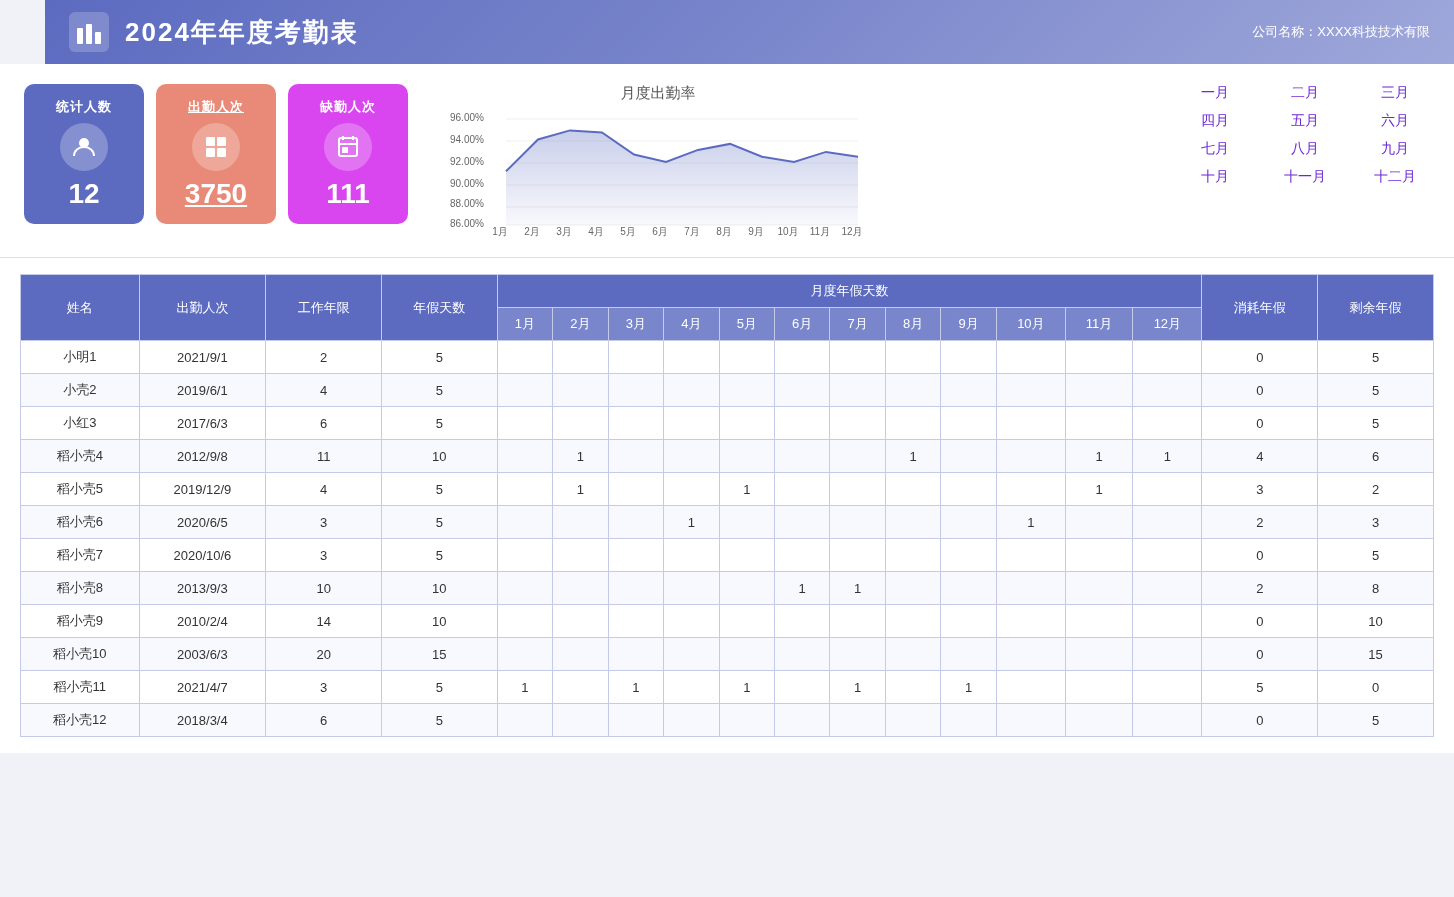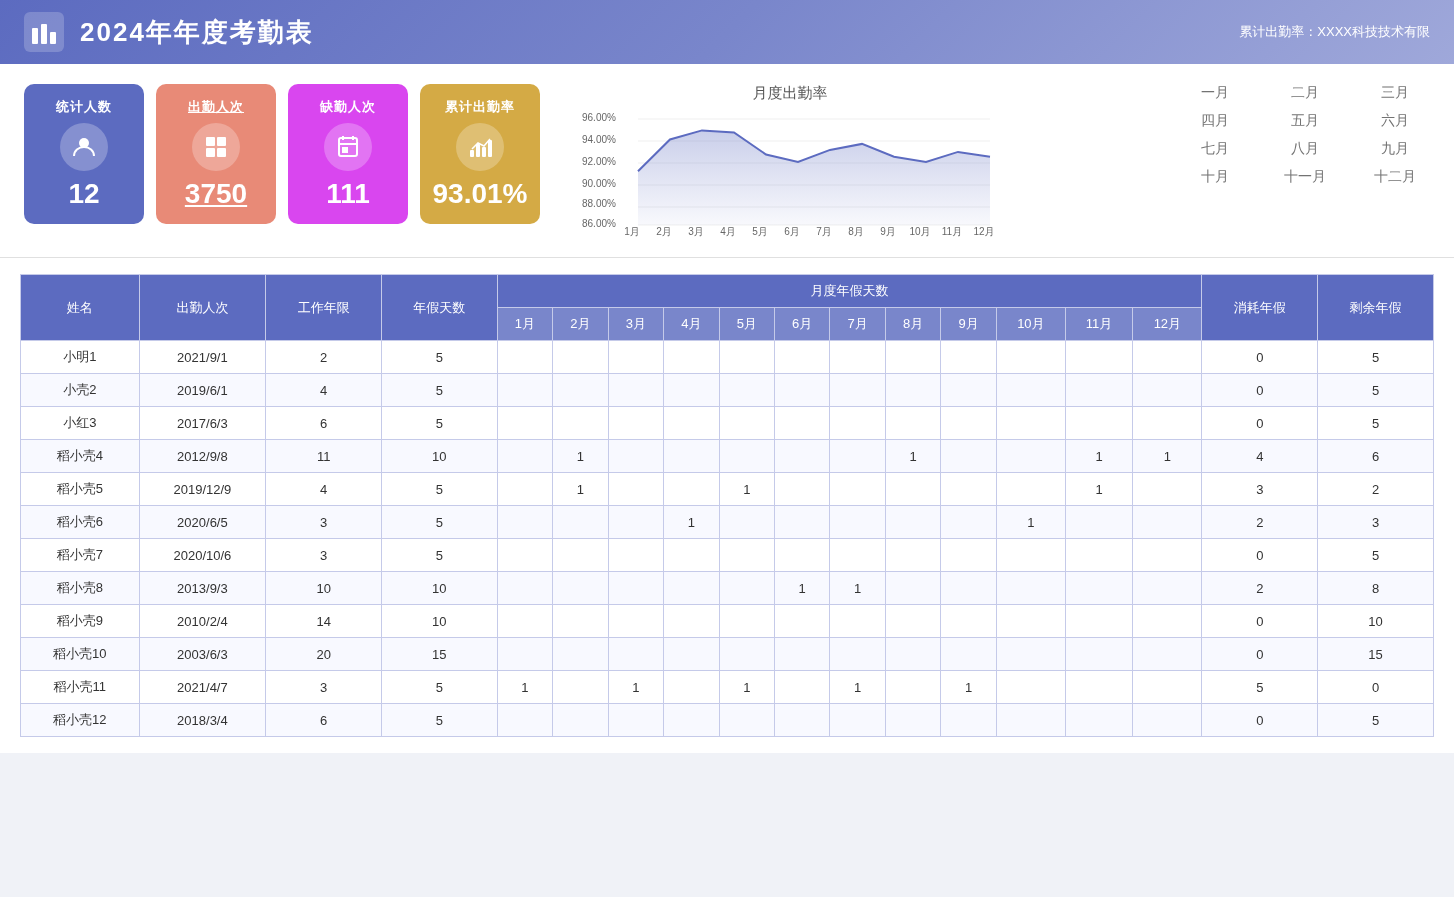--- a/index.html
+++ b/index.html
@@ -12,20 +12,21 @@
     }
 
     
     .header {
       background: linear-gradient(135deg, #5c6bc0 0%, #7986cb 50%, #9fa8da 100%);
       height: 64px;
       display: flex;
       align-items: center;
       padding: 0 24px;
       justify-content: space-between;
+      margin-left: 45px;
     }
     .header-left {
       display: flex;
       align-items: center;
       gap: 16px;
     }
     .header-icon {
       width: 40px;
       height: 40px;
       background: rgba(255,255,255,0.2);
@@ -115,21 +116,21 @@
 
     
     .month-nav {
       display: grid;
       grid-template-columns: repeat(3, 70px);
       gap: 10px 20px;
       margin-left: auto;
       padding-left: 20px;
     }
     .month-nav-item {
-      color: #737373;
+      color: #6d28d9;
       font-size: 14px;
       cursor: pointer;
       text-align: center;
     }
 
     
     .table-section {
       background: white;
       padding: 16px 20px;
     }
@@ -180,21 +181,21 @@
   <div class="header-left">
     <div class="header-icon">
       <svg width="28" height="28" viewBox="0 0 28 28" fill="white">
         <rect x="2" y="10" width="6" height="16" rx="1"></rect>
         <rect x="11" y="6" width="6" height="20" rx="1"></rect>
         <rect x="20" y="14" width="6" height="12" rx="1"></rect>
       </svg>
     </div>
     <h1 class="header-title">2024年年度考勤表</h1>
   </div>
-  <div class="header-company">累计出勤率：XXXX科技技术有限</div>
+  <div class="header-company">公司名称：XXXX科技技术有限</div>
 </div>
 
 <div class="summary-section">
 
   <div class="stat-cards">
     <div class="stat-card blue">
       <div class="stat-card-label">统计人数</div>
       <div class="stat-card-icon">
         <svg width="26" height="26" viewBox="0 0 26 26" fill="white">
           <circle cx="13" cy="9" r="5"></circle>
@@ -221,33 +222,20 @@
         <svg width="26" height="26" viewBox="0 0 26 26" fill="none" stroke="white" stroke-width="2">
           <rect x="4" y="4" width="18" height="18" rx="2"></rect>
           <line x1="8" y1="2" x2="8" y2="6"></line>
           <line x1="18" y1="2" x2="18" y2="6"></line>
           <line x1="4" y1="10" x2="22" y2="10"></line>
           <rect x="8" y="14" width="4" height="4" fill="white"></rect>
         </svg>
       </div>
       <div class="stat-card-value">111</div>
     </div>
-    <div class="stat-card gold">
-      <div class="stat-card-label">累计出勤率</div>
-      <div class="stat-card-icon">
-        <svg width="26" height="26" viewBox="0 0 26 26" fill="white">
-          <rect x="3" y="16" width="4" height="7" rx="1"></rect>
-          <rect x="9" y="10" width="4" height="13" rx="1"></rect>
-          <rect x="15" y="13" width="4" height="10" rx="1"></rect>
-          <rect x="21" y="6" width="4" height="17" rx="1"></rect>
-          <polyline points="5,15 11,9 17,12 23,5" stroke="white" stroke-width="1.5" fill="none"></polyline>
-        </svg>
-      </div>
-      <div class="stat-card-value">93.01%</div>
-    </div>
   </div>
 
   <div class="chart-area">
     <div class="chart-title">月度出勤率</div>
     <div class="chart-container">
       <svg width="100%" height="130" viewBox="0 0 420 130">
 
         <text x="2" y="14" class="y-label" font-size="10" fill="#666">96.00%</text>
         <text x="2" y="36" class="y-label" font-size="10" fill="#666">94.00%</text>
         <text x="2" y="58" class="y-label" font-size="10" fill="#666">92.00%</text>

